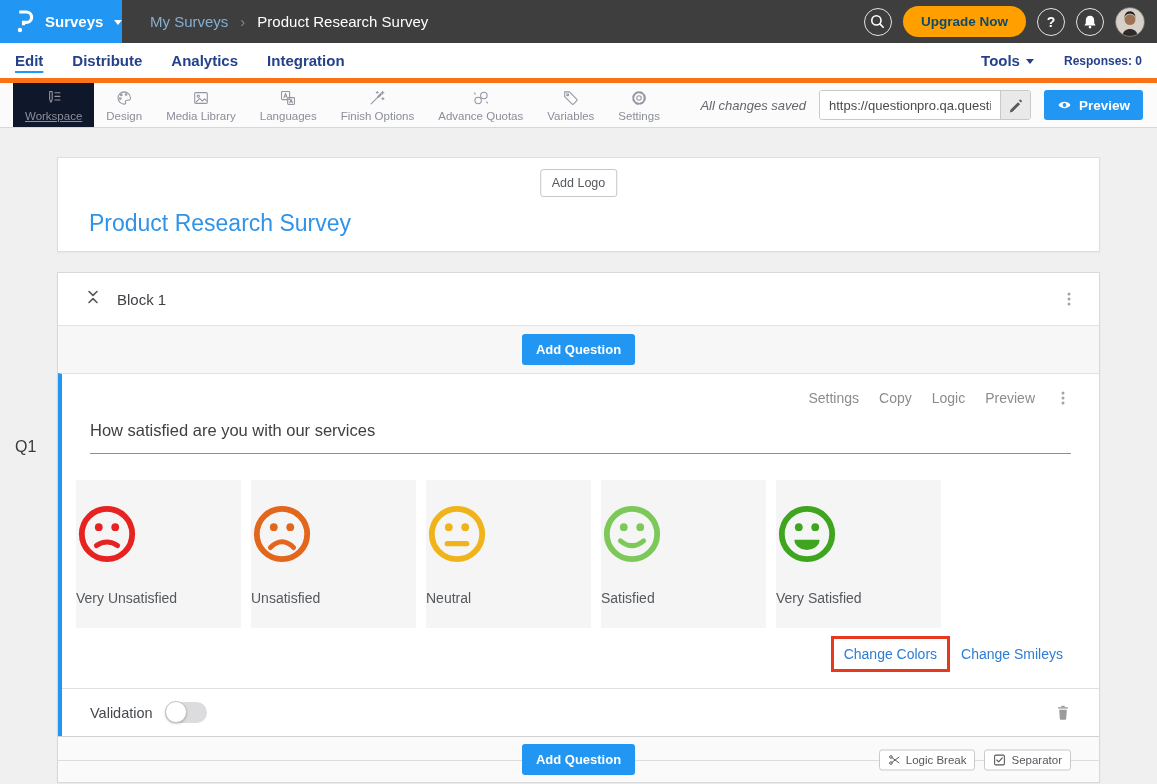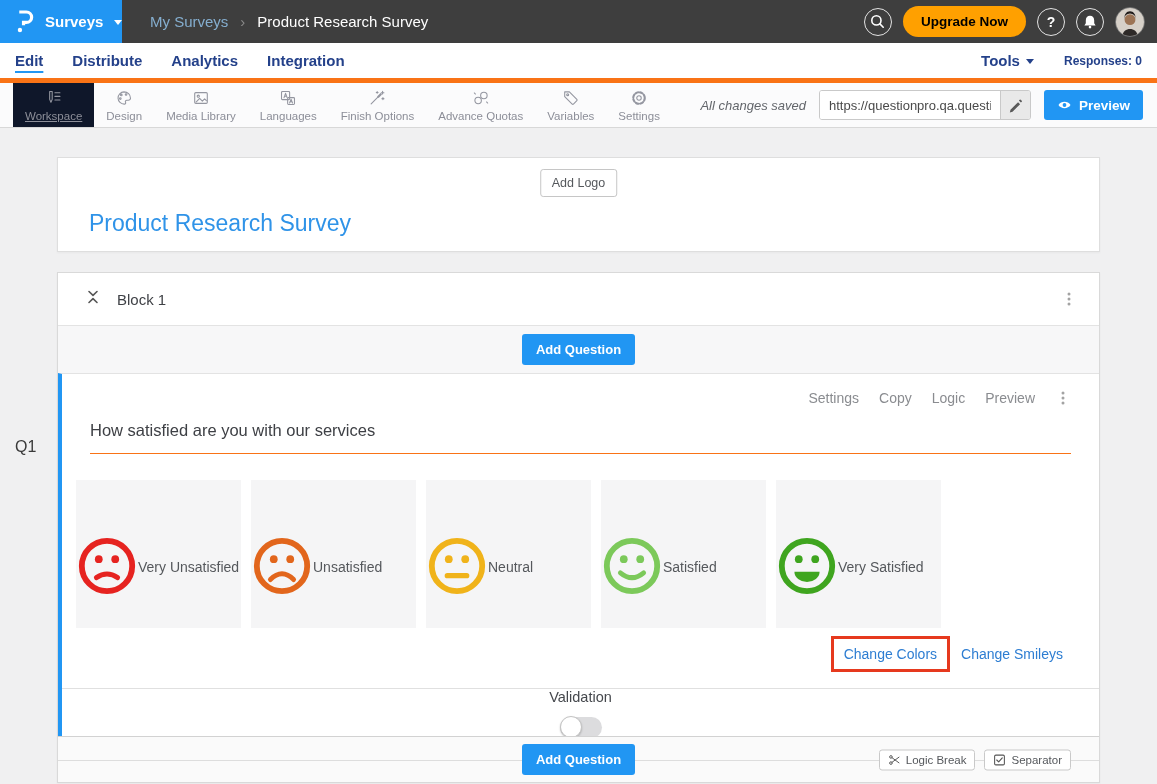--- a/index.html
+++ b/index.html
@@ -20,21 +20,21 @@
   .logo-mark{display:flex; align-items:center;}
   .logo-area .product-label{color:#fff; font-size:15px; font-weight:bold;}
   .caret-down{width:0;height:0;border-left:4.5px solid transparent;border-right:4.5px solid transparent;border-top:5px solid #fff; margin-top:2px;}
   .breadcrumb{display:flex; align-items:center; gap:12px; margin-left:28px;}
   .crumb-parent{color:#85AECF; font-size:15px; cursor:pointer;}
   .crumb-sep{color:#8A8A8A; font-size:15px;}
   .crumb-current{color:#FFFFFF; font-size:15px;}
   .topbar-right{margin-left:auto; display:flex; align-items:center; gap:11px; padding-right:12px;}
   .icon-circle{width:28px; height:28px; border:1.5px solid rgba(255,255,255,.85); border-radius:50%; display:flex; align-items:center; justify-content:center; color:#fff; cursor:pointer; flex:0 0 auto;}
   .help-circle{font-size:14px; font-weight:bold;}
-  .upgrade-btn{background:var(--orange); border:none; color:#000000; font-family:inherit; font-weight:bold; font-size:13.5px; padding:8px 18px; border-radius:16px; cursor:pointer;}
+  .upgrade-btn{background:var(--orange); border:none; color:#0c4a6e; font-family:inherit; font-weight:bold; font-size:13.5px; padding:8px 18px; border-radius:16px; cursor:pointer;}
   .avatar{width:30px; height:30px; border-radius:50%; overflow:hidden; border:1px solid #777; cursor:pointer; flex:0 0 auto;}
 
   
   .tabrow{height:40px; background:#fff; display:flex; align-items:center; padding:0 15px; gap:29px; border-bottom:5px solid #f97316;}
   .tab{color:var(--navy); font-size:15px; font-weight:600; cursor:pointer; text-decoration:none;}
   .tab.active{text-decoration:underline; text-decoration-color:var(--accent); text-decoration-thickness:2px; text-underline-offset:5px;}
   .tabrow-right{margin-left:auto; display:flex; align-items:center; gap:30px;}
   .tools-link{display:flex; align-items:center; gap:6px; color:var(--navy); font-size:15px; font-weight:600; cursor:pointer;}
   .tools-link .caret-down{border-top-color:var(--navy);}
   .responses{color:var(--navy); font-size:12px; font-weight:600;}
@@ -63,27 +63,27 @@
   .addq-row{height:48px; background:#F7F7F8; border-top:1px solid #E3E3E3; display:flex; align-items:center; justify-content:center;}
   .btn-primary{background:var(--accent); border:none; color:#fff; font-size:13px; font-weight:bold; padding:8px 14px; border-radius:3px; font-family:inherit; cursor:pointer;}
 
   .question-section{position:relative; border-top:1px solid #E3E3E3; border-left:4px solid var(--accent); background:#fff;}
   .q-number{position:absolute; left:-47px; top:64px; font-size:16px; font-weight:500; color:#3A3A3A;}
   .q-inner{padding:16px 14px 0;}
   .q-actions{display:flex; justify-content:flex-end; align-items:center; gap:20px; padding-right:14px; color:#8A8C90; font-size:14px;}
   .q-action{cursor:pointer;}
   .q-text{margin:15px 14px 0; font-size:16.5px; font-weight:500; color:#3E4045; padding-bottom:13px; border-bottom:1px solid #f97316; cursor:text;}
   .smiley-row{margin-top:26px; display:flex; gap:10px;}
-  .smiley-tile{width:165px; height:148px; background:#F5F5F6; display:flex; flex-direction:row; align-items:center; cursor:pointer;}
+  .smiley-tile{width:165px; height:148px; background:#F5F5F6; display:flex; flex-direction:column; align-items:flex-start; cursor:pointer;}
   .smiley-face{margin-top:23px; height:62px;}
   .smiley-label{margin-top:25px; font-size:14px; color:#55585C;}
   .links-row{display:flex; justify-content:flex-end; align-items:center; gap:11px; margin-top:8px; padding:0 22px 16px 0;}
   .annotation-box{border:3px solid var(--annotation-red); padding:6px 10px;}
   .link{color:var(--link); font-size:14px; cursor:pointer; text-decoration:none;}
-  .validation-row{border-top:1px solid #E0E0E0; height:48px; display:flex; align-items:center; gap:12px; padding:0 28px;flex-direction:column;}
+  .validation-row{border-top:1px solid #E0E0E0; height:48px; display:flex; align-items:center; gap:12px; padding:0 28px;}
   .validation-label{font-size:14.5px; color:#45484D;}
   .toggle{width:42px; height:21px; background:#DCDCDE; border-radius:11px; position:relative; cursor:pointer; flex:0 0 auto;}
   .toggle .knob{position:absolute; left:0; top:-1px; width:22px; height:22px; background:#fff; border:1px solid #C4C4C4; border-radius:50%; box-shadow:0 1px 2px rgba(0,0,0,.2);}
   .trash-btn{margin-left:auto; cursor:pointer; display:flex; align-items:center;}
 
   .footer-row{position:relative; height:46px; background:#FAFAFA; border-top:1px solid #D2D2D2; display:flex; align-items:center; justify-content:center;}
   .footer-line{position:absolute; left:0; right:0; top:50%; height:1px; background:#DDD;}
   .footer-row .btn-primary{position:relative; z-index:1;}
   .footer-mini-group{position:absolute; right:28px; top:50%; transform:translateY(-50%); display:flex; gap:9px; z-index:1;}
   .mini-btn{background:#fff; border:1px solid #C9C9C9; border-radius:3px; padding:3px 8px; font-size:11.5px; color:#55585C; display:flex; align-items:center; gap:5px; font-family:inherit; cursor:pointer;}

